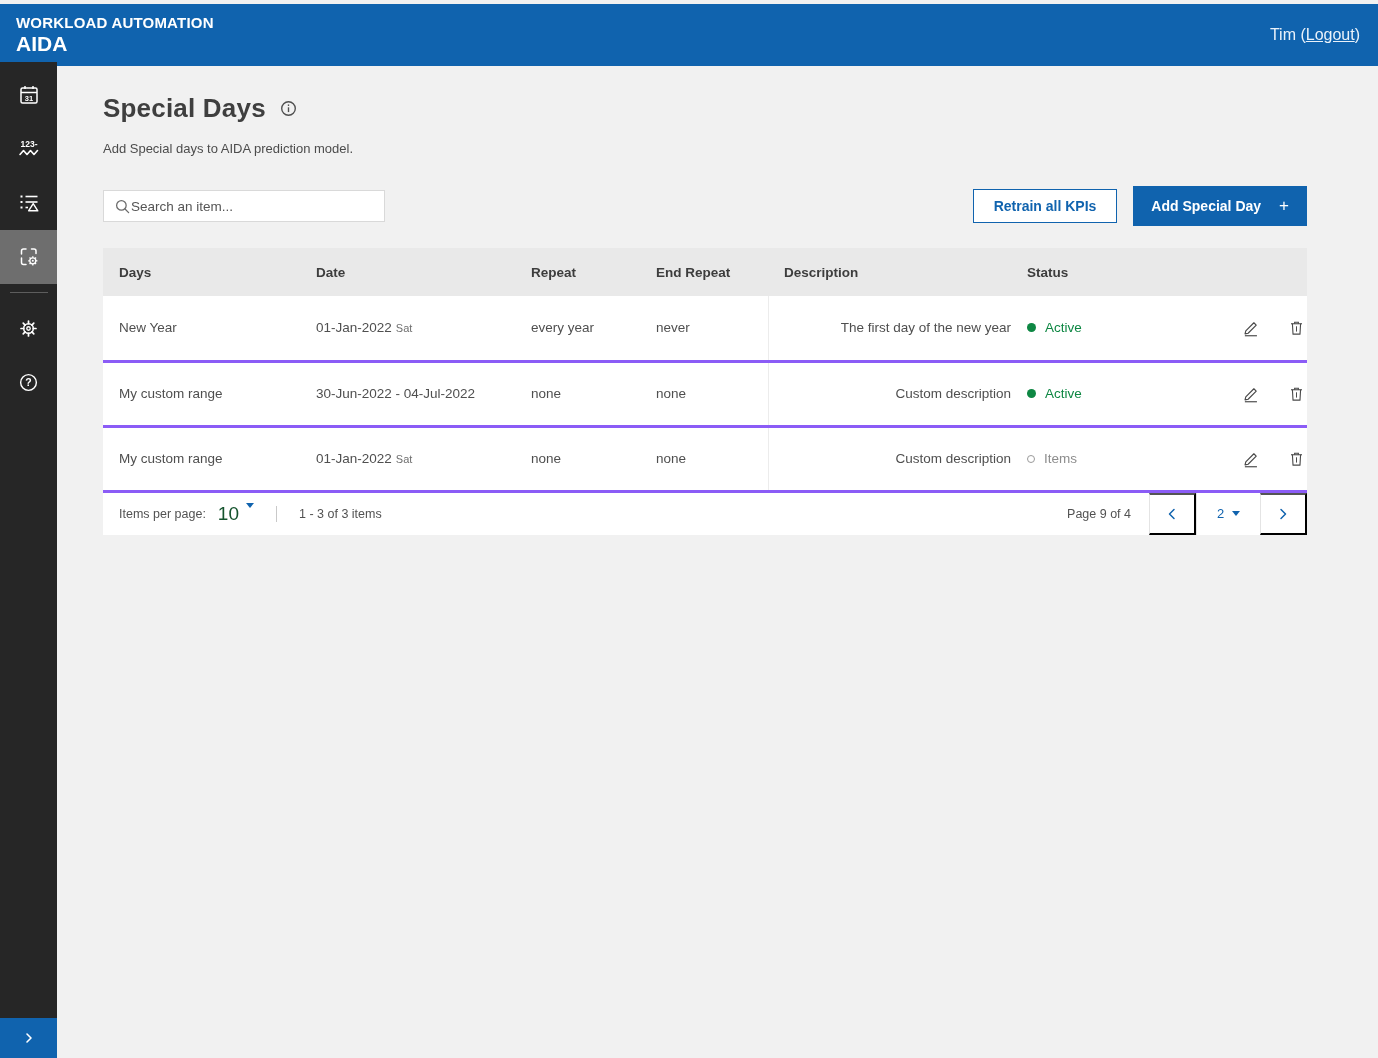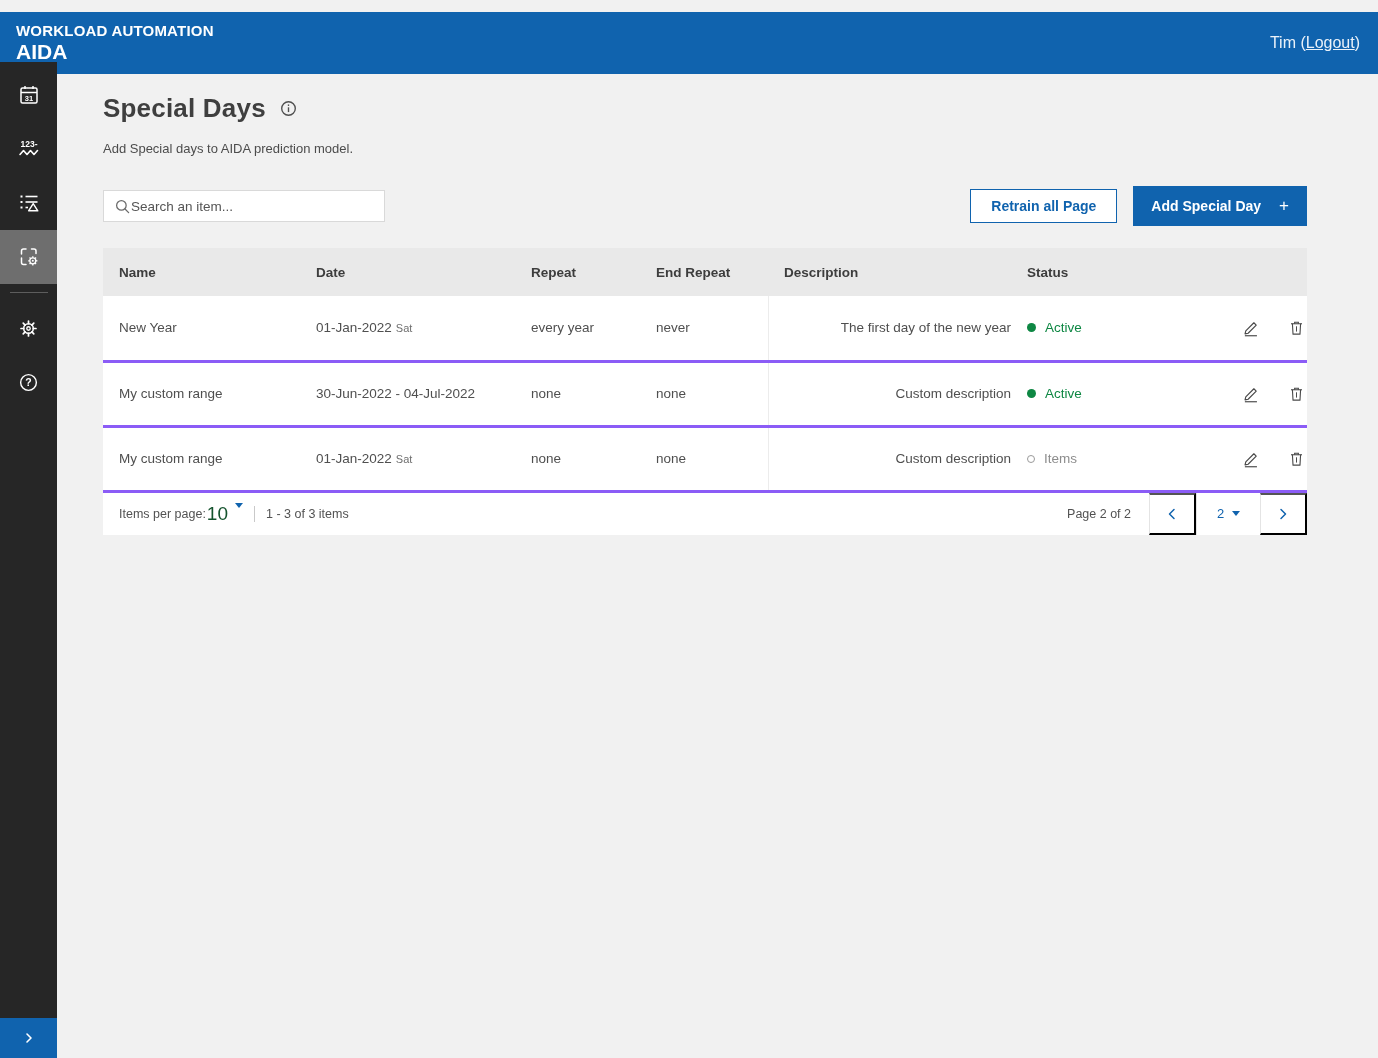--- a/index.html
+++ b/index.html
@@ -1,21 +1,21 @@
 <!DOCTYPE html>
 <html><head>
 <meta charset="utf-8">
 <style>
   * { margin:0; padding:0; box-sizing:border-box; }
   html,body { background:#e9e9e9; }
   body { font-family:"Liberation Sans", sans-serif; }
   .app { position:relative; width:1378px; height:1058px; background:#f1f1f1; overflow:hidden; margin:0 auto; }
 
   
-  .topbar { position:absolute; top:12px; left:0; width:1378px; height:62px; background:#1063ae; color:#fff;
+  .topbar { position:absolute; top:4px; left:0; width:1378px; height:62px; background:#1063ae; color:#fff;
             display:flex; justify-content:space-between; align-items:center; padding:0 18px 0 16px; }
   .brand .product { font-size:15px; font-weight:bold; letter-spacing:.2px; line-height:18px; }
   .brand .appname { font-size:21px; font-weight:bold; line-height:24px; }
   .userbox { font-size:16px; color:#eaf2fa; }
   .userbox a { color:#eaf2fa; text-decoration:underline; cursor:pointer; }
 
   
   .sidebar { position:absolute; top:62px; left:0; width:57px; height:996px; background:#262626;
              display:flex; flex-direction:column; align-items:center; padding-top:6px; }
   .side-item { width:57px; height:54px; display:flex; align-items:center; justify-content:center; cursor:pointer; }
@@ -61,21 +61,21 @@
   .dot.draft { background:transparent; border:1.5px solid #9a9a9a; width:8px; height:8px; }
   .status-text.active { color:#0e8743; }
   .status-text.draft { color:#8d8d8d; }
   td.actions-cell { padding-right:40px; }
   .actions-wrap { display:flex; justify-content:flex-end; gap:24px; }
   .icon-btn { background:none; border:none; cursor:pointer; padding:2px; display:flex; align-items:center; }
 
   
   .pagination { width:1204px; height:42px; background:#fff; display:flex; align-items:center;
                 font-size:12.5px; color:#525252; }
-  .pagination .left { display:flex; align-items:center; padding-left:16px; gap:1px; }
+  .pagination .left { display:flex; align-items:center; padding-left:16px; gap:12px; }
   .blue-select { display:flex; gap:7px; color:#14532d; cursor:pointer; font-size:19px; }
   .caret-down { width:0; height:0; border-left:4.5px solid transparent; border-right:4.5px solid transparent;
                 border-top:5.5px solid #1063ae; display:inline-block; }
   .vbar { width:1px; height:16px; background:#c9c9c9; margin:0 10px; }
   .pagination .right { margin-left:auto; display:flex; align-items:center; height:100%; }
   .page-indicator { padding-right:18px; }
   .pg-cell { height:100%; display:flex; align-items:center; justify-content:center; border-left:1px solid #e4e4e4;
              cursor:pointer; background:none; font-family:"Liberation Sans", sans-serif; }
   .pg-nav { width:47px; }
   .pg-select { width:64px; gap:8px; font-size:13px; color:#1063ae; }
@@ -211,40 +211,40 @@
         <div class="searchbox">
           <span>
             <svg width="17" height="17" viewBox="0 0 20 20">
               <circle cx="8.7" cy="8.7" r="5.6" fill="none" stroke="#6b6b6b" stroke-width="1.5"></circle>
               <line x1="13" y1="13" x2="17.2" y2="17.2" stroke="#6b6b6b" stroke-width="1.5" stroke-linecap="round"></line>
             </svg>
           </span>
           <input type="text" placeholder="Search an item..." style="">
         </div>
         <div class="spacer"></div>
-        <button class="btn-outline">Retrain all Page</button>
+        <button class="btn-outline">Retrain all KPIs</button>
         <button class="btn-primary">
           <span>Add Special Day</span>
           <span class="plus">+</span>
         </button>
       </div>
 
       <table class="sd-table">
         <colgroup>
           <col style="width:197px">
             <col style="width:215px">
             <col style="width:125px">
           <col style="width:128px">
             <col style="width:243px">
             <col style="width:165px">
             <col style="width:131px">
         </colgroup>
         <thead>
           <tr>
-            <th>Name</th>
+            <th>Days</th>
             <th>Date</th>
             <th>Repeat</th>
             <th>End Repeat</th>
             <th>Description</th>
             <th>Status</th>
             <th></th>
           </tr>
         </thead>
         <tbody>
 
@@ -362,21 +362,21 @@
         <div class="left">
           <span>Items per page:</span>
           <span class="blue-select">
             <span>10</span>
             <span class="caret-down"></span>
           </span>
           <span class="vbar"></span>
           <span>1 - 3 of 3 items</span>
         </div>
         <div class="right">
-          <span class="page-indicator">Page 2 of 2</span>
+          <span class="page-indicator">Page 9 of 4</span>
           <button class="pg-cell pg-nav">
             <span>
               <svg width="14" height="14" viewBox="0 0 14 14">
                 <polyline points="9,2.5 4.5,7 9,11.5" fill="none" stroke="#1063ae" stroke-width="1.5" stroke-linecap="round" stroke-linejoin="round"></polyline>
               </svg>
             </span>
           </button>
           <span class="pg-cell pg-select">
             <span>2</span>
             <span class="caret-down"></span>

